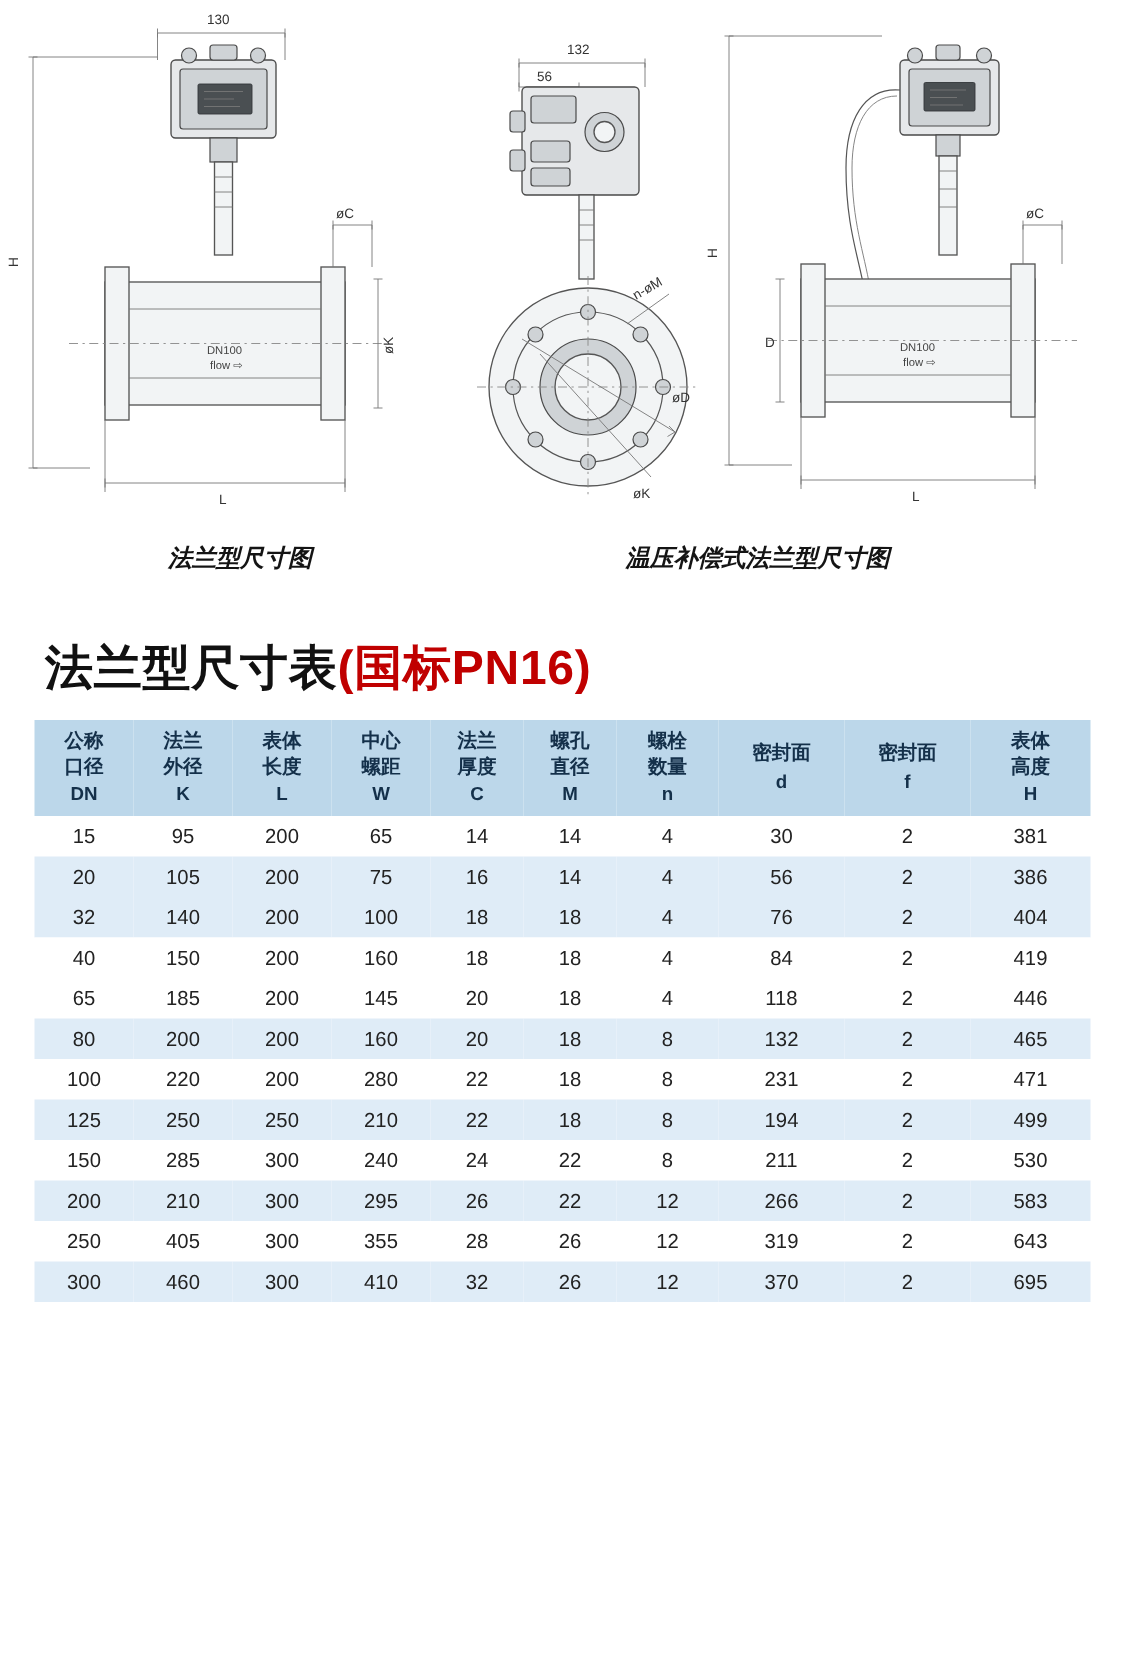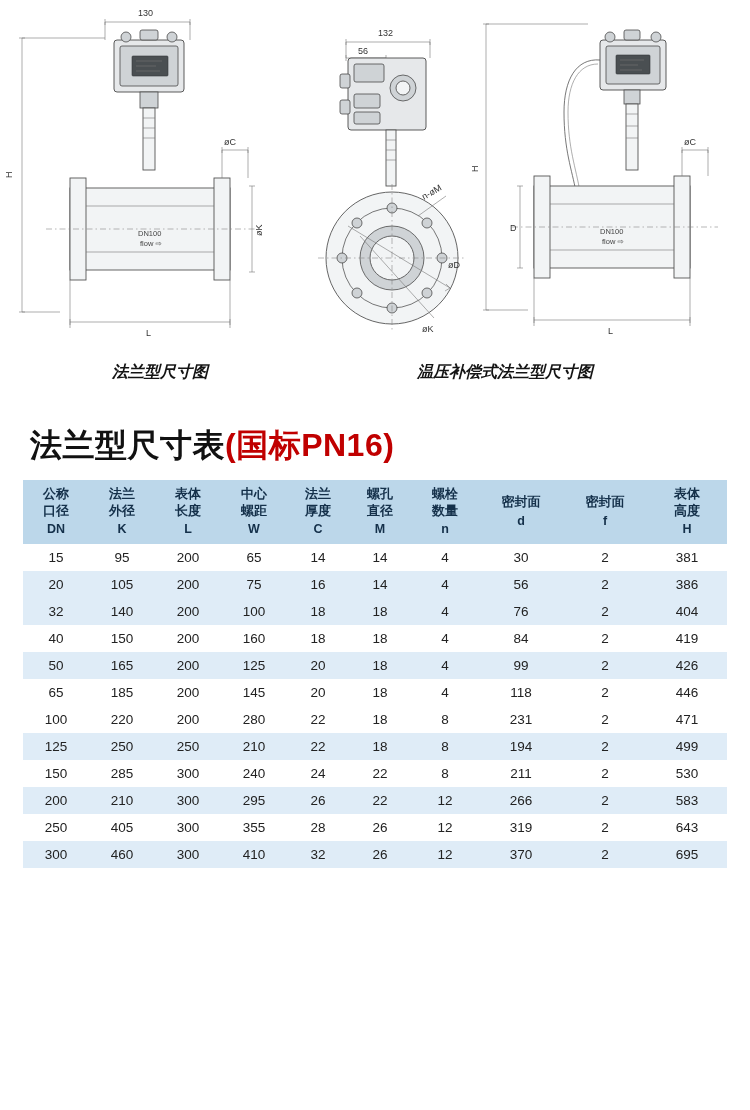--- a/index.html
+++ b/index.html
@@ -400,43 +400,43 @@
           <td>150</td>
           <td>200</td>
           <td>160</td>
           <td>18</td>
           <td>18</td>
           <td>4</td>
           <td>84</td>
           <td>2</td>
           <td>419</td>
         </tr>
-        <tr class="even">
-          <td>50</td>
-          <td>165</td>
-          <td>200</td>
-          <td>125</td>
-          <td>20</td>
-          <td>18</td>
-          <td>4</td>
-          <td>99</td>
-          <td>2</td>
-          <td>426</td>
-        </tr>
         <tr class="odd">
           <td>65</td>
           <td>185</td>
           <td>200</td>
           <td>145</td>
           <td>20</td>
           <td>18</td>
           <td>4</td>
           <td>118</td>
           <td>2</td>
           <td>446</td>
+        </tr>
+        <tr class="even">
+          <td>80</td>
+          <td>200</td>
+          <td>200</td>
+          <td>160</td>
+          <td>20</td>
+          <td>18</td>
+          <td>8</td>
+          <td>132</td>
+          <td>2</td>
+          <td>465</td>
         </tr>
         <tr class="odd">
           <td>100</td>
           <td>220</td>
           <td>200</td>
           <td>280</td>
           <td>22</td>
           <td>18</td>
           <td>8</td>
           <td>231</td>

